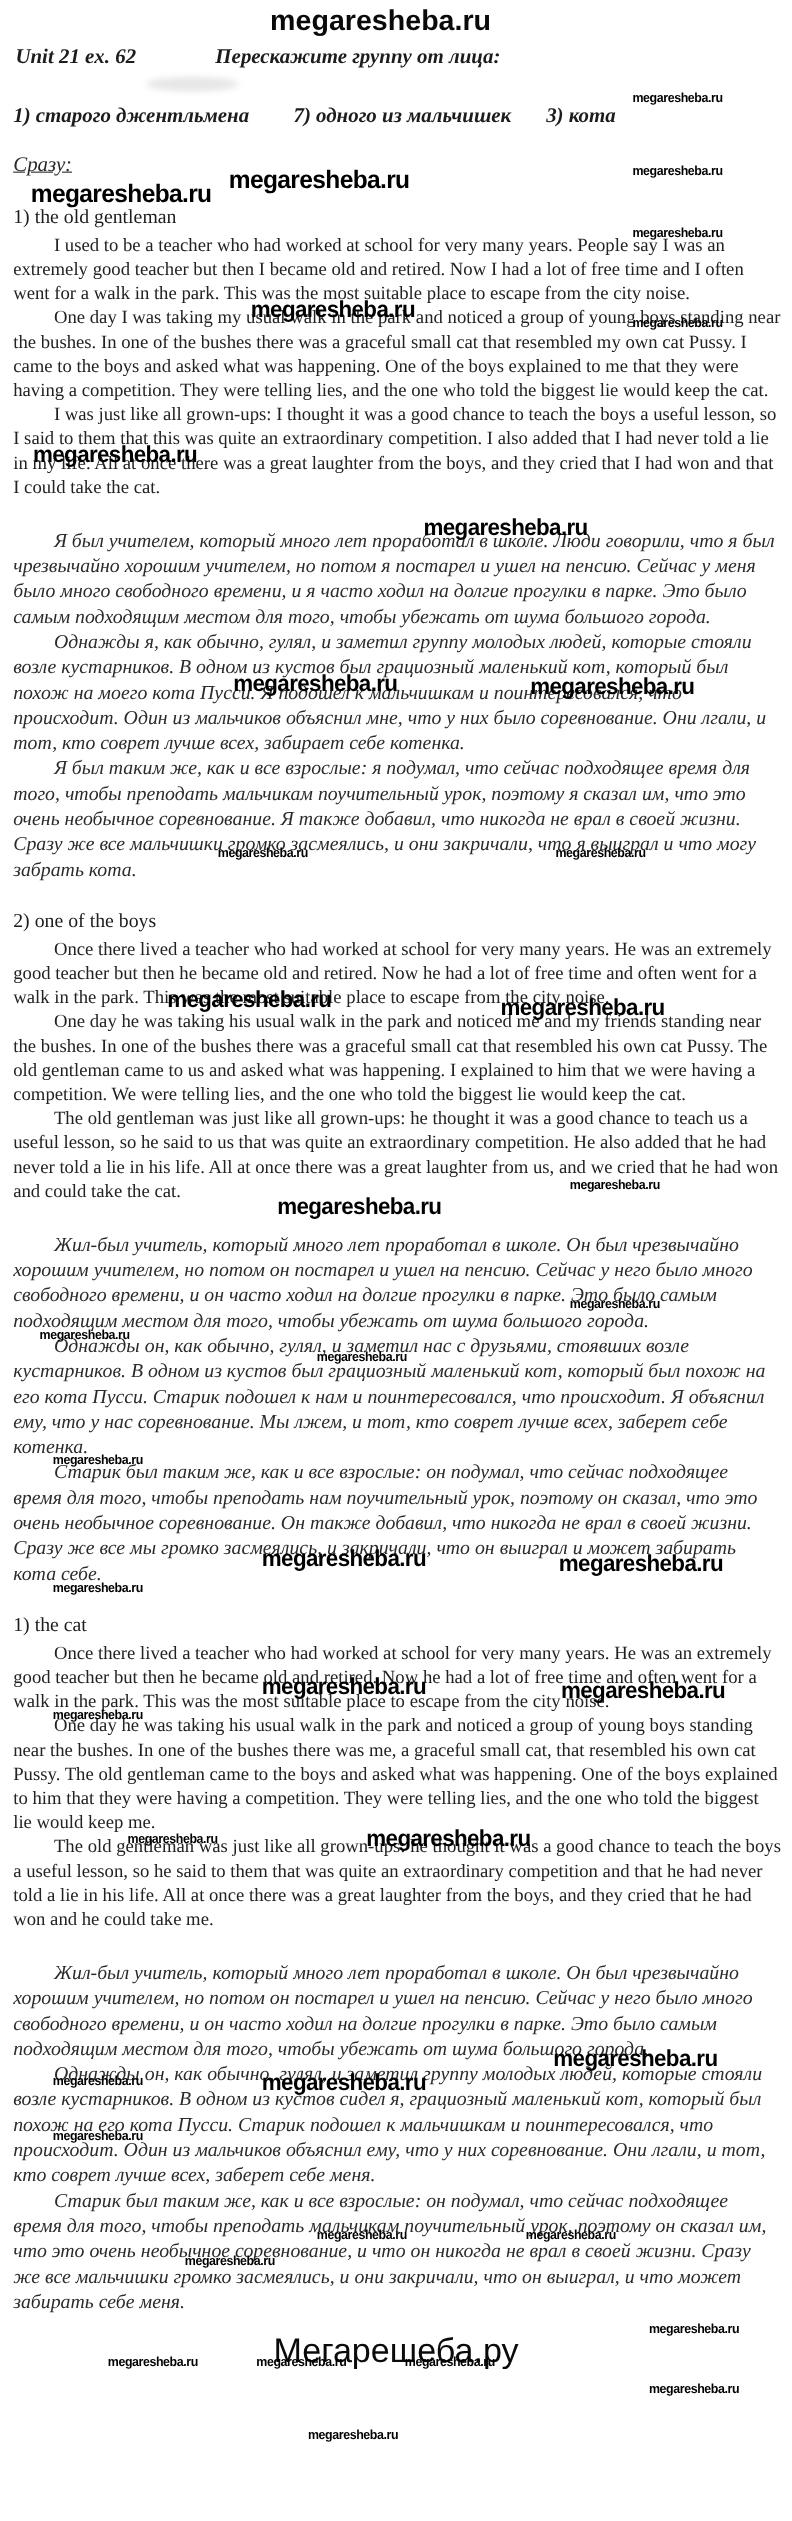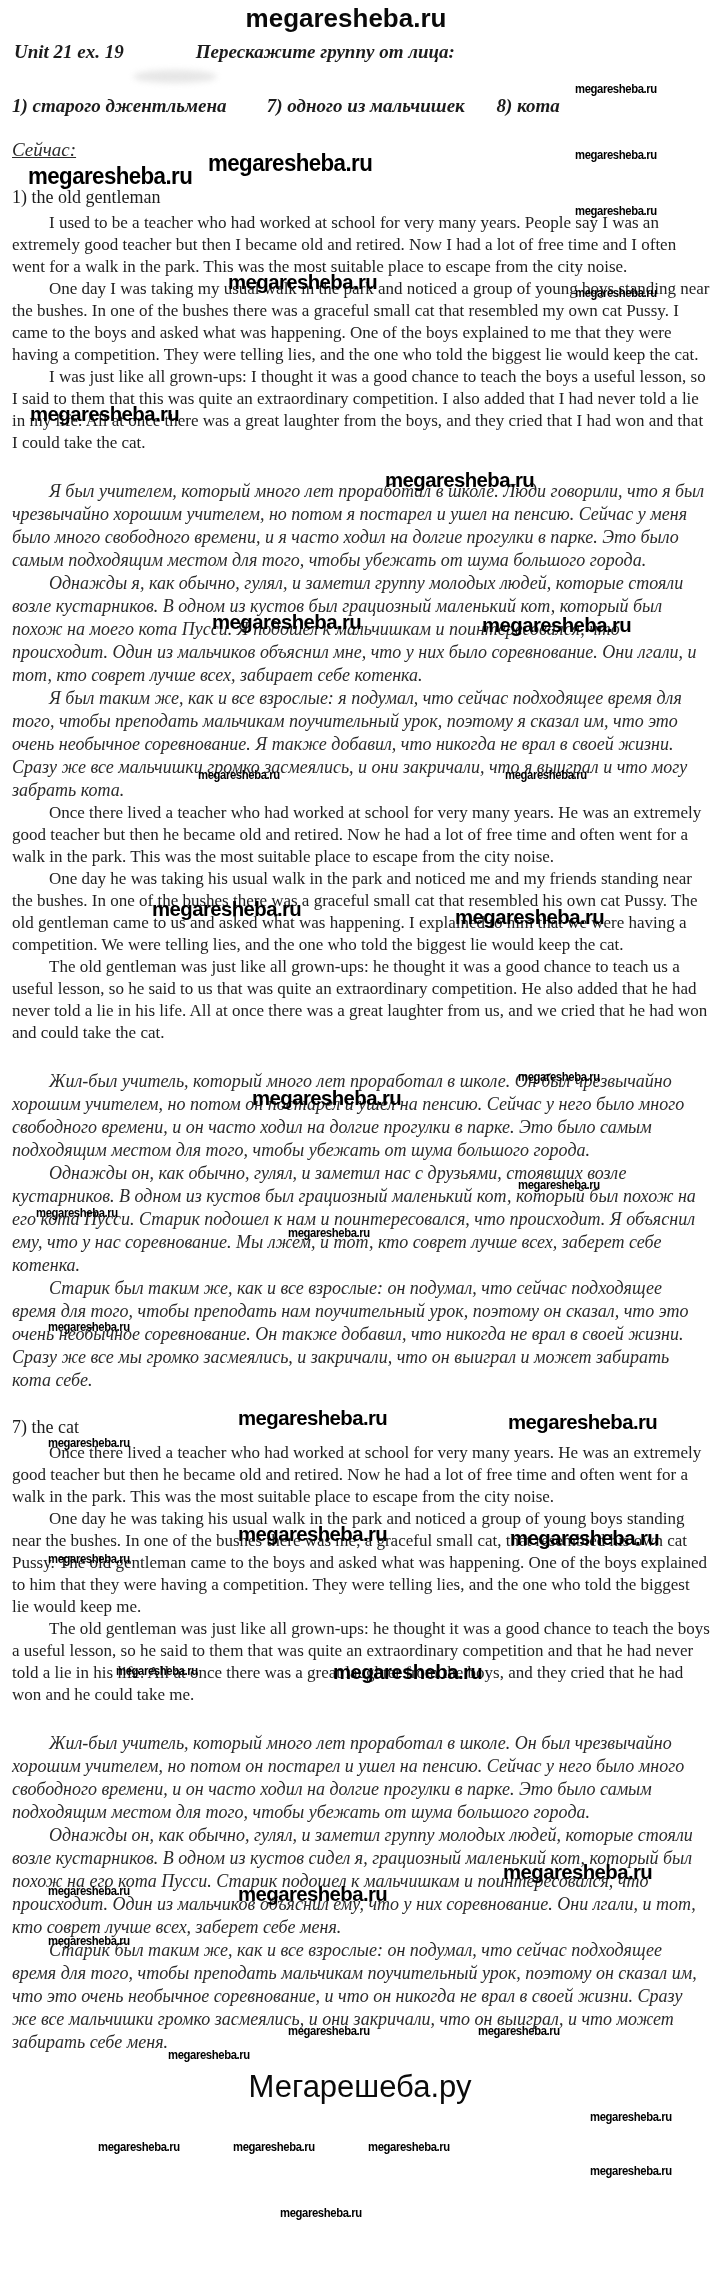--- a/index.html
+++ b/index.html
@@ -44,63 +44,64 @@
   .wm.xl{font-size:23px;letter-spacing:-0.6px;transform:scaleX(.97);}
 </style>
 </head>
 <body>
 
 <div class="site-header">megaresheba.ru</div>
 
 <div class="content">
 
   <div class="unit-row">
-    <span class="unit-label">Unit 21 ex. 19</span>
+    <span class="unit-label">Unit 21 ex. 62</span>
     <span class="instruction">Перескажите группу от лица:</span>
   </div>
 
   <div class="smudge"></div>
 
   <div class="persons-row">
     <span class="person-1">1) старого джентльмена</span>
     <span class="person-2">7) одного из мальчишек</span>
-    <span class="person-3">8) кота</span>
+    <span class="person-3">3) кота</span>
   </div>
 
-  <div class="answers-label">Сейчас:</div>
+  <div class="answers-label">Сразу:</div>
 
   <div>
     <div class="section-heading">1) the old gentleman</div>
     <div class="en">
       <p>I used to be a teacher who had worked at school for very many years. People say I was an extremely good teacher but then I became old and retired. Now I had a lot of free time and I often went for a walk in the park. This was the most suitable place to escape from the city noise.</p>
       <p>One day I was taking my usual walk in the park and noticed a group of young boys standing near the bushes. In one of the bushes there was a graceful small cat that resembled my own cat Pussy. I came to the boys and asked what was happening. One of the boys explained to me that they were having a competition. They were telling lies, and the one who told the biggest lie would keep the cat.</p>
       <p>I was just like all grown-ups: I thought it was a good chance to teach the boys a useful lesson, so I said to them that this was quite an extraordinary competition.  I also added that I had never told a lie in my life. All at once there was a great laughter from the boys, and they cried that I had won and that I could take the cat.</p>
     </div>
     <div class="ru">
       <p>Я был учителем, который много лет проработал в школе. Люди говорили, что я был чрезвычайно хорошим учителем, но потом я постарел и ушел на пенсию. Сейчас у меня было много свободного времени, и я часто ходил на долгие прогулки в парке. Это было самым подходящим местом для того, чтобы убежать от шума большого города.</p>
       <p>Однажды я, как обычно, гулял, и заметил группу молодых людей, которые стояли возле кустарников. В одном из кустов был грациозный маленький кот, который был похож на моего кота Пусси. Я подошел к мальчишкам и поинтересовался, что происходит. Один из мальчиков объяснил мне, что у них было соревнование. Они лгали, и тот, кто соврет лучше всех, забирает себе котенка.</p>
       <p>Я был таким же, как и все взрослые: я подумал, что сейчас подходящее время для того, чтобы преподать мальчикам поучительный урок, поэтому я сказал им, что это очень необычное соревнование. Я также добавил, что никогда не врал в своей жизни. Сразу же все мальчишки громко засмеялись, и они закричали, что я выиграл и что могу забрать кота.</p>
     </div>
   </div>
 
   <div>
+    <div class="section-heading">2) one of the boys</div>
     <div class="en">
       <p>Once there lived a teacher who had worked at school for very many years. He was an extremely good teacher but then he became old and retired. Now he had a lot of free time and often went for a walk in the park. This was the most suitable place to escape from the city noise.</p>
       <p>One day he was taking his usual walk in the park and noticed me and my friends standing near the bushes. In one of the bushes there was a graceful small cat that resembled his own cat Pussy. The old gentleman came to us and asked what was happening. I explained to him that we were having a competition. We were telling lies, and the one who told the biggest lie would keep the cat.</p>
       <p>The old gentleman was just like all grown-ups: he thought it was a good chance to teach us a useful lesson, so he said to us that was quite an extraordinary competition. He also added that he had never told a lie in his life. All at once there was a great laughter from us, and we cried that he had won and could take the cat.</p>
     </div>
     <div class="ru">
       <p>Жил-был учитель, который много лет проработал в школе. Он был чрезвычайно хорошим учителем, но потом он постарел и ушел на пенсию. Сейчас у него было много свободного времени, и он часто ходил на долгие прогулки в парке. Это было самым подходящим местом для того, чтобы убежать от шума большого города.</p>
       <p>Однажды он, как обычно, гулял, и заметил нас с друзьями, стоявших возле кустарников. В одном из кустов был грациозный маленький кот, который был похож на его кота Пусси. Старик подошел к нам и поинтересовался, что происходит. Я объяснил ему, что у нас соревнование. Мы лжем, и тот, кто соврет лучше всех, заберет себе котенка.</p>
       <p>Старик был таким же, как и все взрослые: он подумал, что сейчас подходящее время для того, чтобы преподать нам поучительный урок, поэтому он сказал, что это очень необычное соревнование. Он также добавил, что никогда не врал в своей жизни. Сразу же все мы громко засмеялись, и закричали, что он выиграл и может забирать кота себе.</p>
     </div>
   </div>
 
   <div>
-    <div class="section-heading">7) the cat</div>
+    <div class="section-heading">1) the cat</div>
     <div class="en">
       <p>Once there lived a teacher who had worked at school for very many years. He was an extremely good teacher but then he became old and retired. Now he had a lot of free time and often went for a walk in the park. This was the most suitable place to escape from the city noise.</p>
       <p>One day he was taking his usual walk in the park and noticed a group of young boys standing near the bushes. In one of the bushes there was me, a graceful small cat, that resembled his own cat Pussy. The old gentleman came to the boys and asked what was happening. One of the boys explained to him that they were having a competition. They were telling lies, and the one who told the biggest lie would keep me.</p>
       <p>The old gentleman was just like all grown-ups: he thought it was a good chance to teach the boys a useful lesson, so he said to them that was quite an extraordinary competition and that he had never told a lie in his life. All at once there was a great laughter from the boys, and they cried that he had won and he could take me.</p>
     </div>
     <div class="ru">
       <p>Жил-был учитель, который много лет проработал в школе. Он был чрезвычайно хорошим учителем, но потом он постарел и ушел на пенсию. Сейчас у него было много свободного времени, и он часто ходил на долгие прогулки в парке. Это было самым подходящим местом для того, чтобы убежать от шума большого города.</p>
       <p>Однажды он, как обычно, гулял, и заметил группу молодых людей, которые стояли возле кустарников. В одном из кустов сидел я, грациозный маленький кот, который был похож на его кота Пусси. Старик подошел к мальчишкам и поинтересовался, что происходит. Один из мальчиков объяснил ему, что у них соревнование. Они лгали, и тот, кто соврет лучше всех, заберет себе меня.</p>
       <p>Старик был таким же, как и все взрослые: он подумал, что сейчас подходящее время для того, чтобы преподать мальчикам поучительный урок, поэтому он сказал им, что это очень необычное соревнование, и что он никогда не врал в своей жизни. Сразу же все мальчишки громко засмеялись, и они закричали, что он выиграл, и что может забирать себе меня.</p>
     </div>

